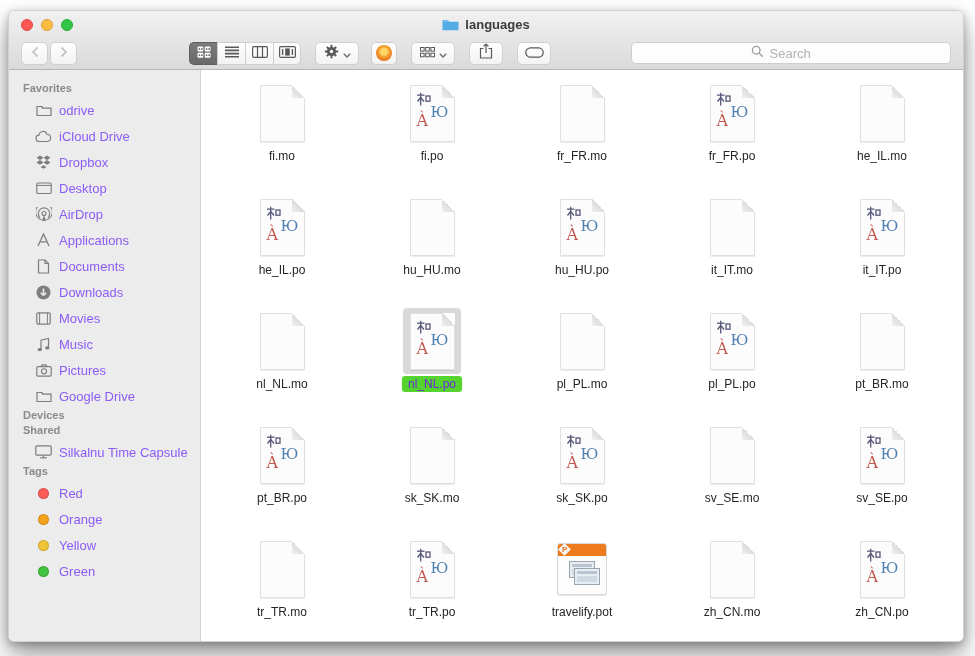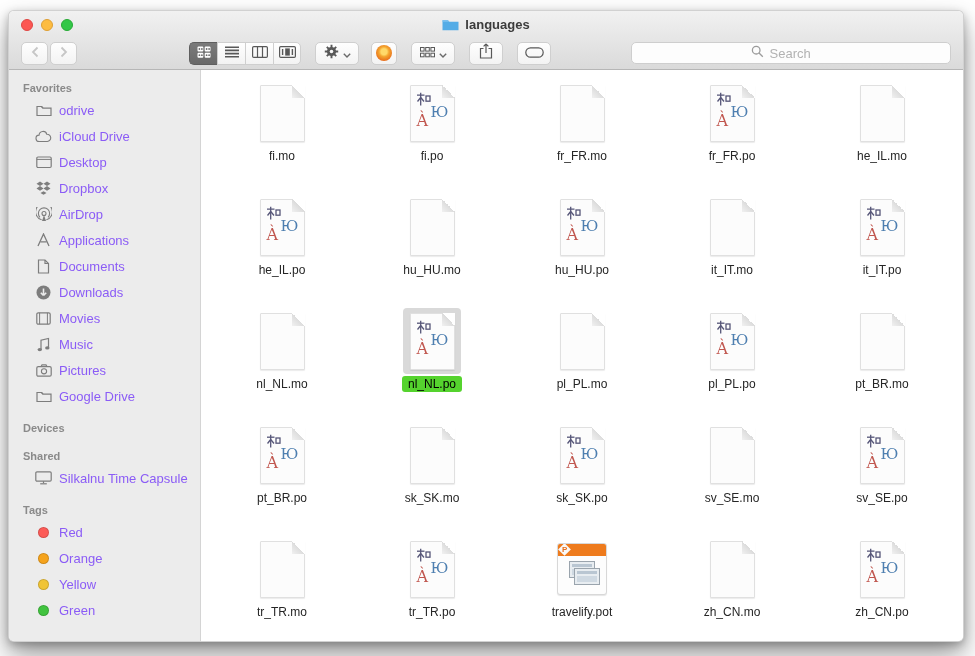--- a/index.html
+++ b/index.html
@@ -71,21 +71,21 @@
   .search input::placeholder{color:#b2b2b2;}
   
   .wbody{display:flex;height:599px;}
   .sidebar{
     width:192px;box-sizing:border-box;background:#ececec;
     border-right:1px solid #d4d4d4;overflow:hidden;
     padding-top:12px;flex:none;
   }
   .sb-section-title{
     font-size:11px;font-weight:bold;color:#8a8a8a;
-    padding:0 0 3px 14px;margin-top:13px;
+    padding:0 0 3px 14px;
   }
   .sb-section:first-child .sb-section-title{margin-top:0;}
   .sb-item{
     height:26px;display:flex;align-items:center;gap:7px;
     padding-left:26px;font-size:13px;color:#8b5cf6;cursor:default;
   }
   .sb-ic{width:17px;height:17px;flex:none;display:flex;align-items:center;justify-content:center;}
   .sb-ic svg{display:block;}
   .tag-dot{width:11px;height:11px;border-radius:50%;margin:0 3px;box-sizing:border-box;}
   
@@ -97,21 +97,21 @@
   .tile{display:flex;flex-direction:column;align-items:center;}
   .icon-wrap{
     width:58px;height:66px;border-radius:4px;
     display:flex;align-items:center;justify-content:center;flex:none;
   }
   .icon-wrap.sel{background:#d9d9d9;}
   .flabel{
     margin-top:2px;font-size:12px;color:#262626;
     padding:1px 6px;border-radius:3px;white-space:nowrap;
   }
-  .flabel.sel{background:#55d32e;color:#000000;}
+  .flabel.sel{background:#55d32e;color:#6d28d9;}
   
   .doc{
     position:relative;width:45px;height:57px;background:#fcfcfc;
     border:1px solid #e0e0e0;border-radius:1px;box-sizing:border-box;
     box-shadow:0 1px 1px rgba(0,0,0,.08);
   }
   .doc .fold{
     position:absolute;top:-1px;right:-1px;width:13px;height:13px;
     background:linear-gradient(to bottom left, #ffffff 50%, #dcdcdc 50%, #efefef 95%);
   }
@@ -318,40 +318,40 @@
           <div class="sb-item">
             <span class="sb-ic">
               <svg width="18" height="13" viewBox="0 0 18 13">
                 <path d="M4.6 11.8 a3.4 3.4 0 0 1 -0.3 -6.8 a4.2 4.2 0 0 1 8.2 -0.9 a3.2 3.2 0 0 1 0.6 7.7 z" fill="none" stroke="#7d7d7d" stroke-width="1.2"></path>
               </svg>
             </span>
             <span>iCloud Drive</span>
           </div>
           <div class="sb-item">
             <span class="sb-ic">
-              <svg width="16" height="13" viewBox="0 0 16 13">
-                <rect x="0.8" y="1" width="14.4" height="10.5" rx="1.2" fill="none" stroke="#7d7d7d" stroke-width="1.2"></rect>
-                <line x1="0.8" y1="3.4" x2="15.2" y2="3.4" stroke="#7d7d7d" stroke-width="1"></line>
-              </svg>
-            </span>
-            <span>Desktop</span>
-          </div>
-          <div class="sb-item">
-            <span class="sb-ic">
               <svg width="15" height="14" viewBox="0 0 15 14">
                 <g fill="#7d7d7d">
                   <path d="M4 0.5 L7.5 2.8 L4 5.1 L0.5 2.8 Z"></path>
                   <path d="M11 0.5 L14.5 2.8 L11 5.1 L7.5 2.8 Z"></path>
                   <path d="M4 5.1 L7.5 7.4 L4 9.7 L0.5 7.4 Z"></path>
                   <path d="M11 5.1 L14.5 7.4 L11 9.7 L7.5 7.4 Z"></path>
                   <path d="M7.5 10.2 L10.5 12 L7.5 13.8 L4.5 12 Z"></path>
                 </g>
               </svg>
             </span>
             <span>Dropbox</span>
+          </div>
+          <div class="sb-item">
+            <span class="sb-ic">
+              <svg width="16" height="13" viewBox="0 0 16 13">
+                <rect x="0.8" y="1" width="14.4" height="10.5" rx="1.2" fill="none" stroke="#7d7d7d" stroke-width="1.2"></rect>
+                <line x1="0.8" y1="3.4" x2="15.2" y2="3.4" stroke="#7d7d7d" stroke-width="1"></line>
+              </svg>
+            </span>
+            <span>Desktop</span>
           </div>
           <div class="sb-item">
             <span class="sb-ic">
               <svg width="16" height="15" viewBox="0 0 16 15">
                 <g fill="none" stroke="#7d7d7d" stroke-width="1.1">
                   <circle cx="8" cy="6.5" r="2"></circle>
                   <path d="M3.9 10.3 a5.6 5.6 0 1 1 8.2 0"></path>
                   <path d="M5.6 12.8 a8.4 8.4 0 1 1 4.8 0"></path>
                 </g>
                 <path d="M8 8 L10 14 H6 Z" fill="#7d7d7d"></path>

